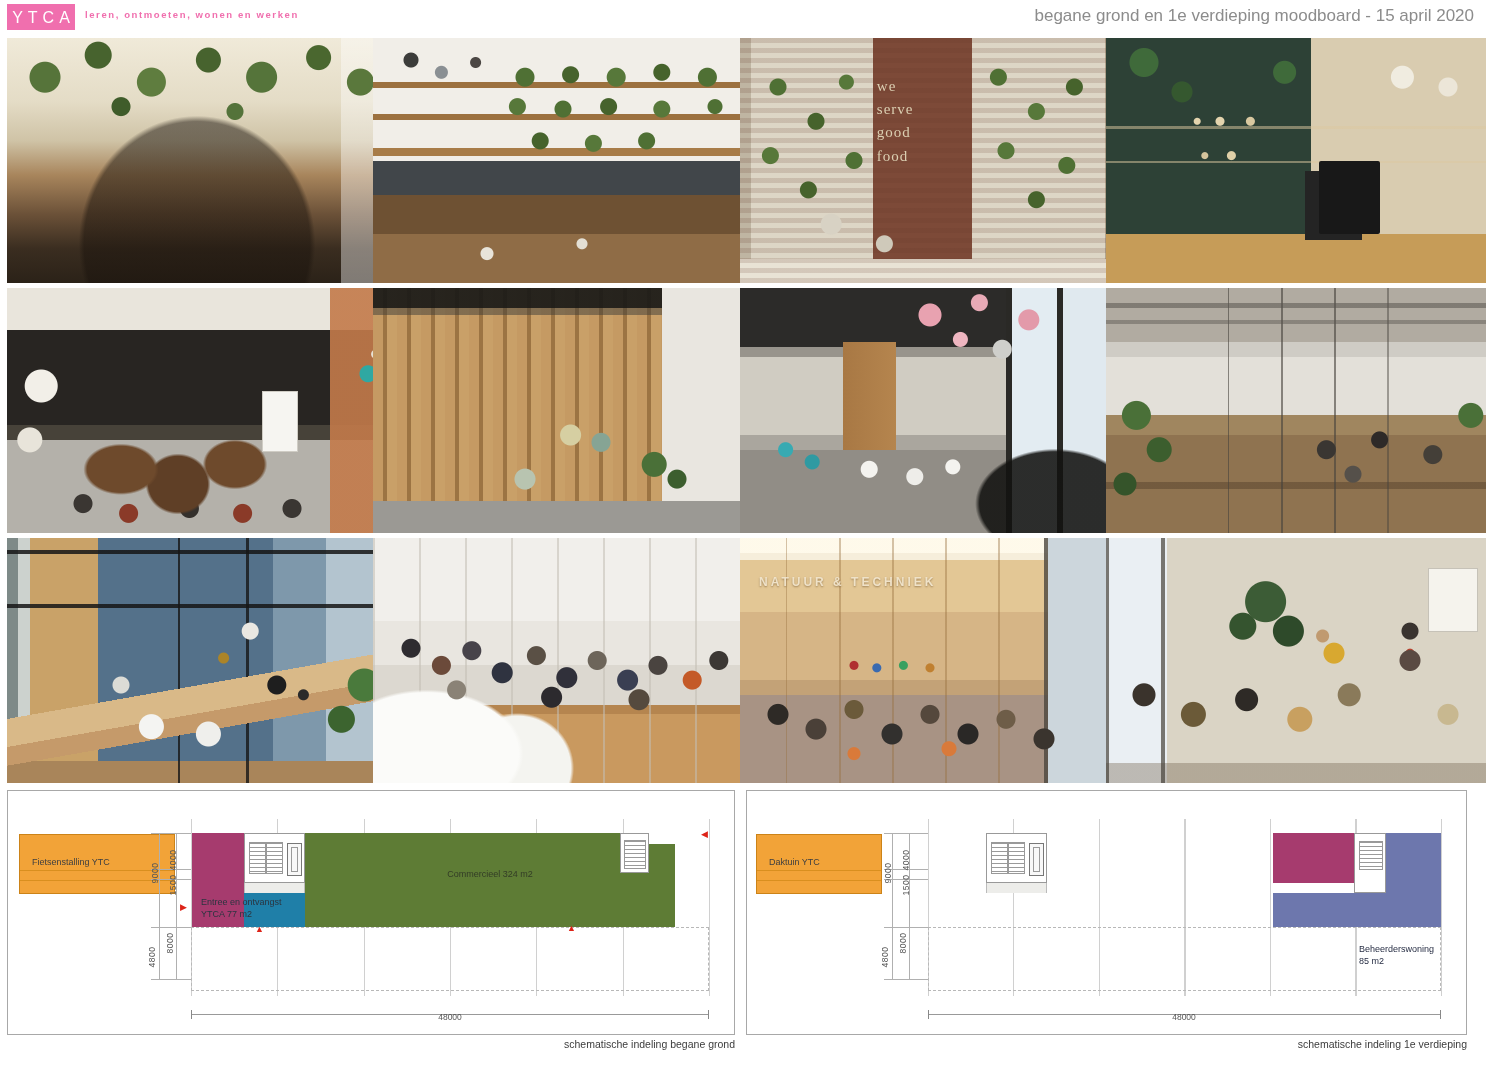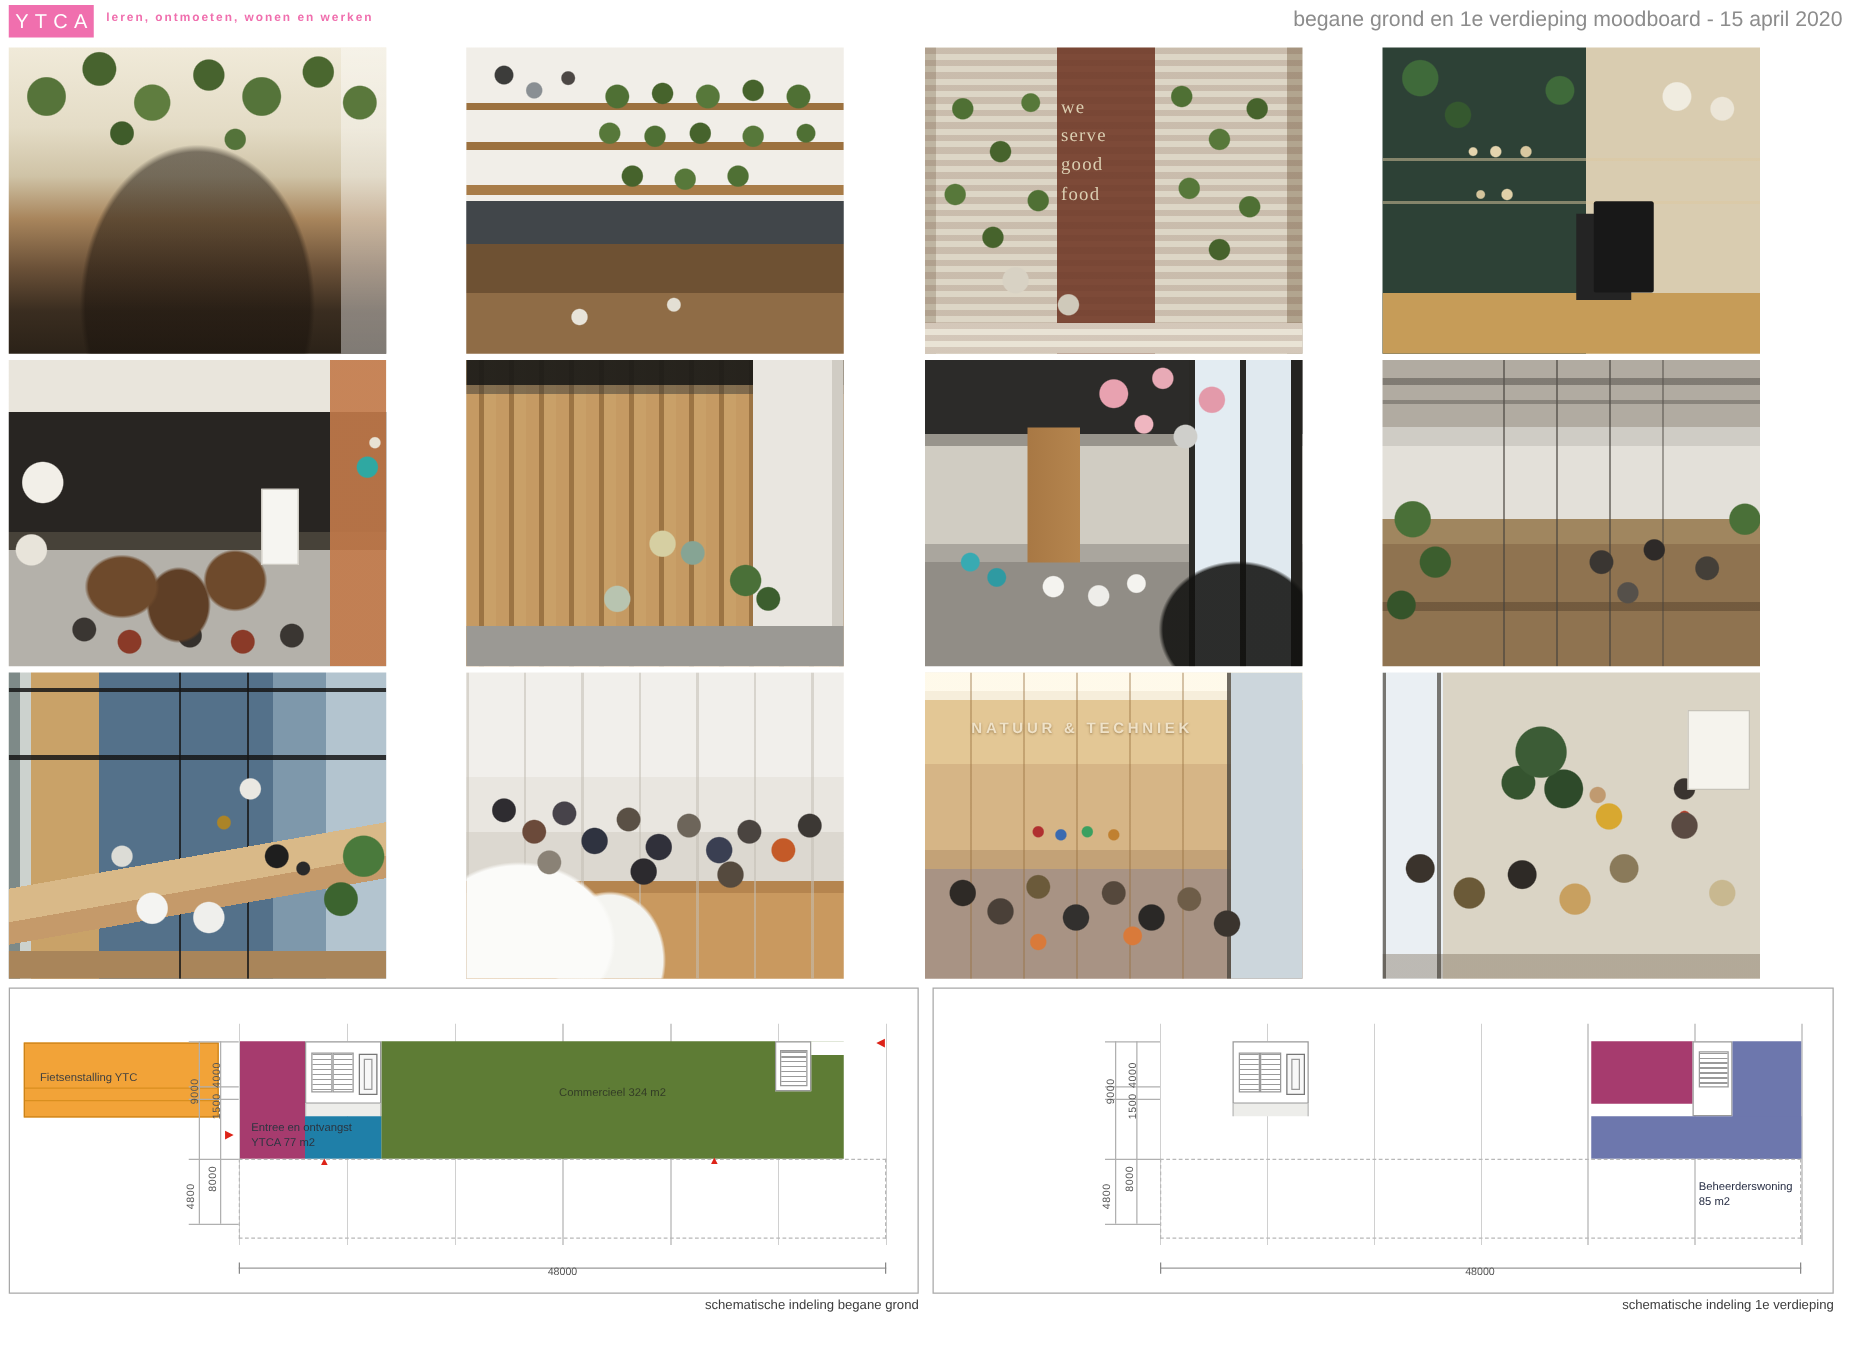--- a/index.html
+++ b/index.html
@@ -6,21 +6,21 @@
   #page{position:relative;width:1486px;height:1080px;background:#ffffff;overflow:hidden;
         font-family:"Liberation Sans", sans-serif;}
 
   
   #logo{position:absolute;left:7px;top:4px;width:68px;height:26px;background:#f06fae;color:#fff;
         font-size:16px;letter-spacing:5px;text-align:center;line-height:27px;padding-left:5px;box-sizing:border-box;}
   #tagline{position:absolute;left:85px;top:9px;font-size:9.5px;font-weight:bold;letter-spacing:1.6px;color:#f06fae;}
   #title{position:absolute;right:12px;top:6px;font-size:17px;color:#8c8c8c;}
 
   
-  .ph{position:absolute;width:302px;height:245px;overflow:hidden;}
+  .ph{position:absolute;width:360px;height:245px;overflow:hidden;padding-left:20px;}
   .ph::before{content:"";position:absolute;inset:0;background-repeat:no-repeat;background-size:100% 100%;}
 
   .ph1{background:linear-gradient(180deg,#f0ead9 0,#e4dcc6 26%,#cfc3a6 42%,#a8855c 56%,#6b5138 72%,#3a2d20 86%,#2b2218 100%);}
   .ph1::before{background-image:
     radial-gradient(circle at 10% 16%,#56743a 0 15px,transparent 16px),
     radial-gradient(circle at 24% 7%,#47632e 0 13px,transparent 14px),
     radial-gradient(circle at 38% 18%,#5f7d3f 0 14px,transparent 15px),
     radial-gradient(circle at 53% 9%,#47632e 0 12px,transparent 13px),
     radial-gradient(circle at 67% 16%,#55743a 0 15px,transparent 16px),
     radial-gradient(circle at 82% 8%,#4a672f 0 12px,transparent 13px),
@@ -198,21 +198,21 @@
     radial-gradient(circle at 50% 72%,#55483c 0 9px,transparent 10px),
     radial-gradient(circle at 60% 80%,#2a2826 0 10px,transparent 11px),
     radial-gradient(circle at 70% 74%,#6e5d48 0 9px,transparent 10px),
     radial-gradient(circle at 80% 82%,#3a342e 0 10px,transparent 11px),
     radial-gradient(circle at 55% 86%,#d97a3a 0 7px,transparent 8px),
     radial-gradient(circle at 30% 88%,#d97a3a 0 6px,transparent 7px),
     linear-gradient(90deg,transparent 0 80%,rgba(75,70,62,.8) 80% 81%,#ccd6dc 81% 100%),
     linear-gradient(90deg,transparent 0 12%,rgba(150,110,60,.4) 12% 12.5%,transparent 12.5% 26%,rgba(150,110,60,.4) 26% 26.5%,transparent 26.5% 40%,rgba(150,110,60,.4) 40% 40.5%,transparent 40.5% 54%,rgba(150,110,60,.4) 54% 54.5%,transparent 54.5% 68%,rgba(150,110,60,.4) 68% 68.5%,transparent 68.5%),
     linear-gradient(180deg,rgba(255,250,235,.95) 0 6%,transparent 6%);}
   .p11-text{position:absolute;left:5%;top:15%;font-size:12px;letter-spacing:3px;color:#f2e7d2;
-            font-weight:bold;opacity:.85;text-shadow:0 1px 2px rgba(110,80,40,.7);margin-left:22px;}
+            font-weight:bold;opacity:.85;text-shadow:0 1px 2px rgba(110,80,40,.7);}
 
   .ph12{background:linear-gradient(90deg,#eaeff3 0 16%,#dad4c5 16% 100%);}
   .ph12::before{background-image:
     radial-gradient(circle at 42% 26%,#3c5c36 0 20px,transparent 21px),
     radial-gradient(circle at 48% 38%,#2e4a2a 0 15px,transparent 16px),
     radial-gradient(circle at 36% 36%,#35542f 0 13px,transparent 14px),
     radial-gradient(circle at 10% 64%,#3a332c 0 11px,transparent 12px),
     radial-gradient(circle at 23% 72%,#6b5a38 0 12px,transparent 13px),
     radial-gradient(circle at 37% 66%,#2e2a26 0 11px,transparent 12px),
     radial-gradient(circle at 51% 74%,#c8a060 0 12px,transparent 13px),
@@ -339,20 +339,23 @@
 
     <div class="red" style="left:172px;top:112px">▶</div>
     <div class="red" style="left:247px;top:134px">▲</div>
     <div class="red" style="left:559px;top:133px">▲</div>
     <div class="red" style="left:693px;top:39px">◀</div>
   </div>
   <div class="plancap" style="left:7px;top:1038px;width:728px">schematische indeling begane grond</div>
 
   <div class="panel" id="plan-r">
     <div class="pgrid pgrid-r"></div>
+    <div class="zone orange" style="left:9px;top:43px;width:126px;height:60px">
+      <span class="zlab">Daktuin YTC</span>
+    </div>
     <div class="zone magenta" style="left:526px;top:42px;width:82px;height:50px"></div>
     <div class="core" style="left:239px;top:42px;width:61px;height:50px">
       <div class="stair" style="left:4px;top:8px;width:15px;height:30px"></div>
       <div class="stair" style="left:21px;top:8px;width:15px;height:30px"></div>
       <div class="elev" style="left:42px;top:9px;width:13px;height:31px"></div>
     </div>
     <div class="corestrip" style="left:239px;top:92px;width:61px;height:10px"></div>
     <div class="core" style="left:607px;top:42px;width:32px;height:60px">
       <div class="stair" style="left:4px;top:7px;width:22px;height:27px"></div>
     </div>

